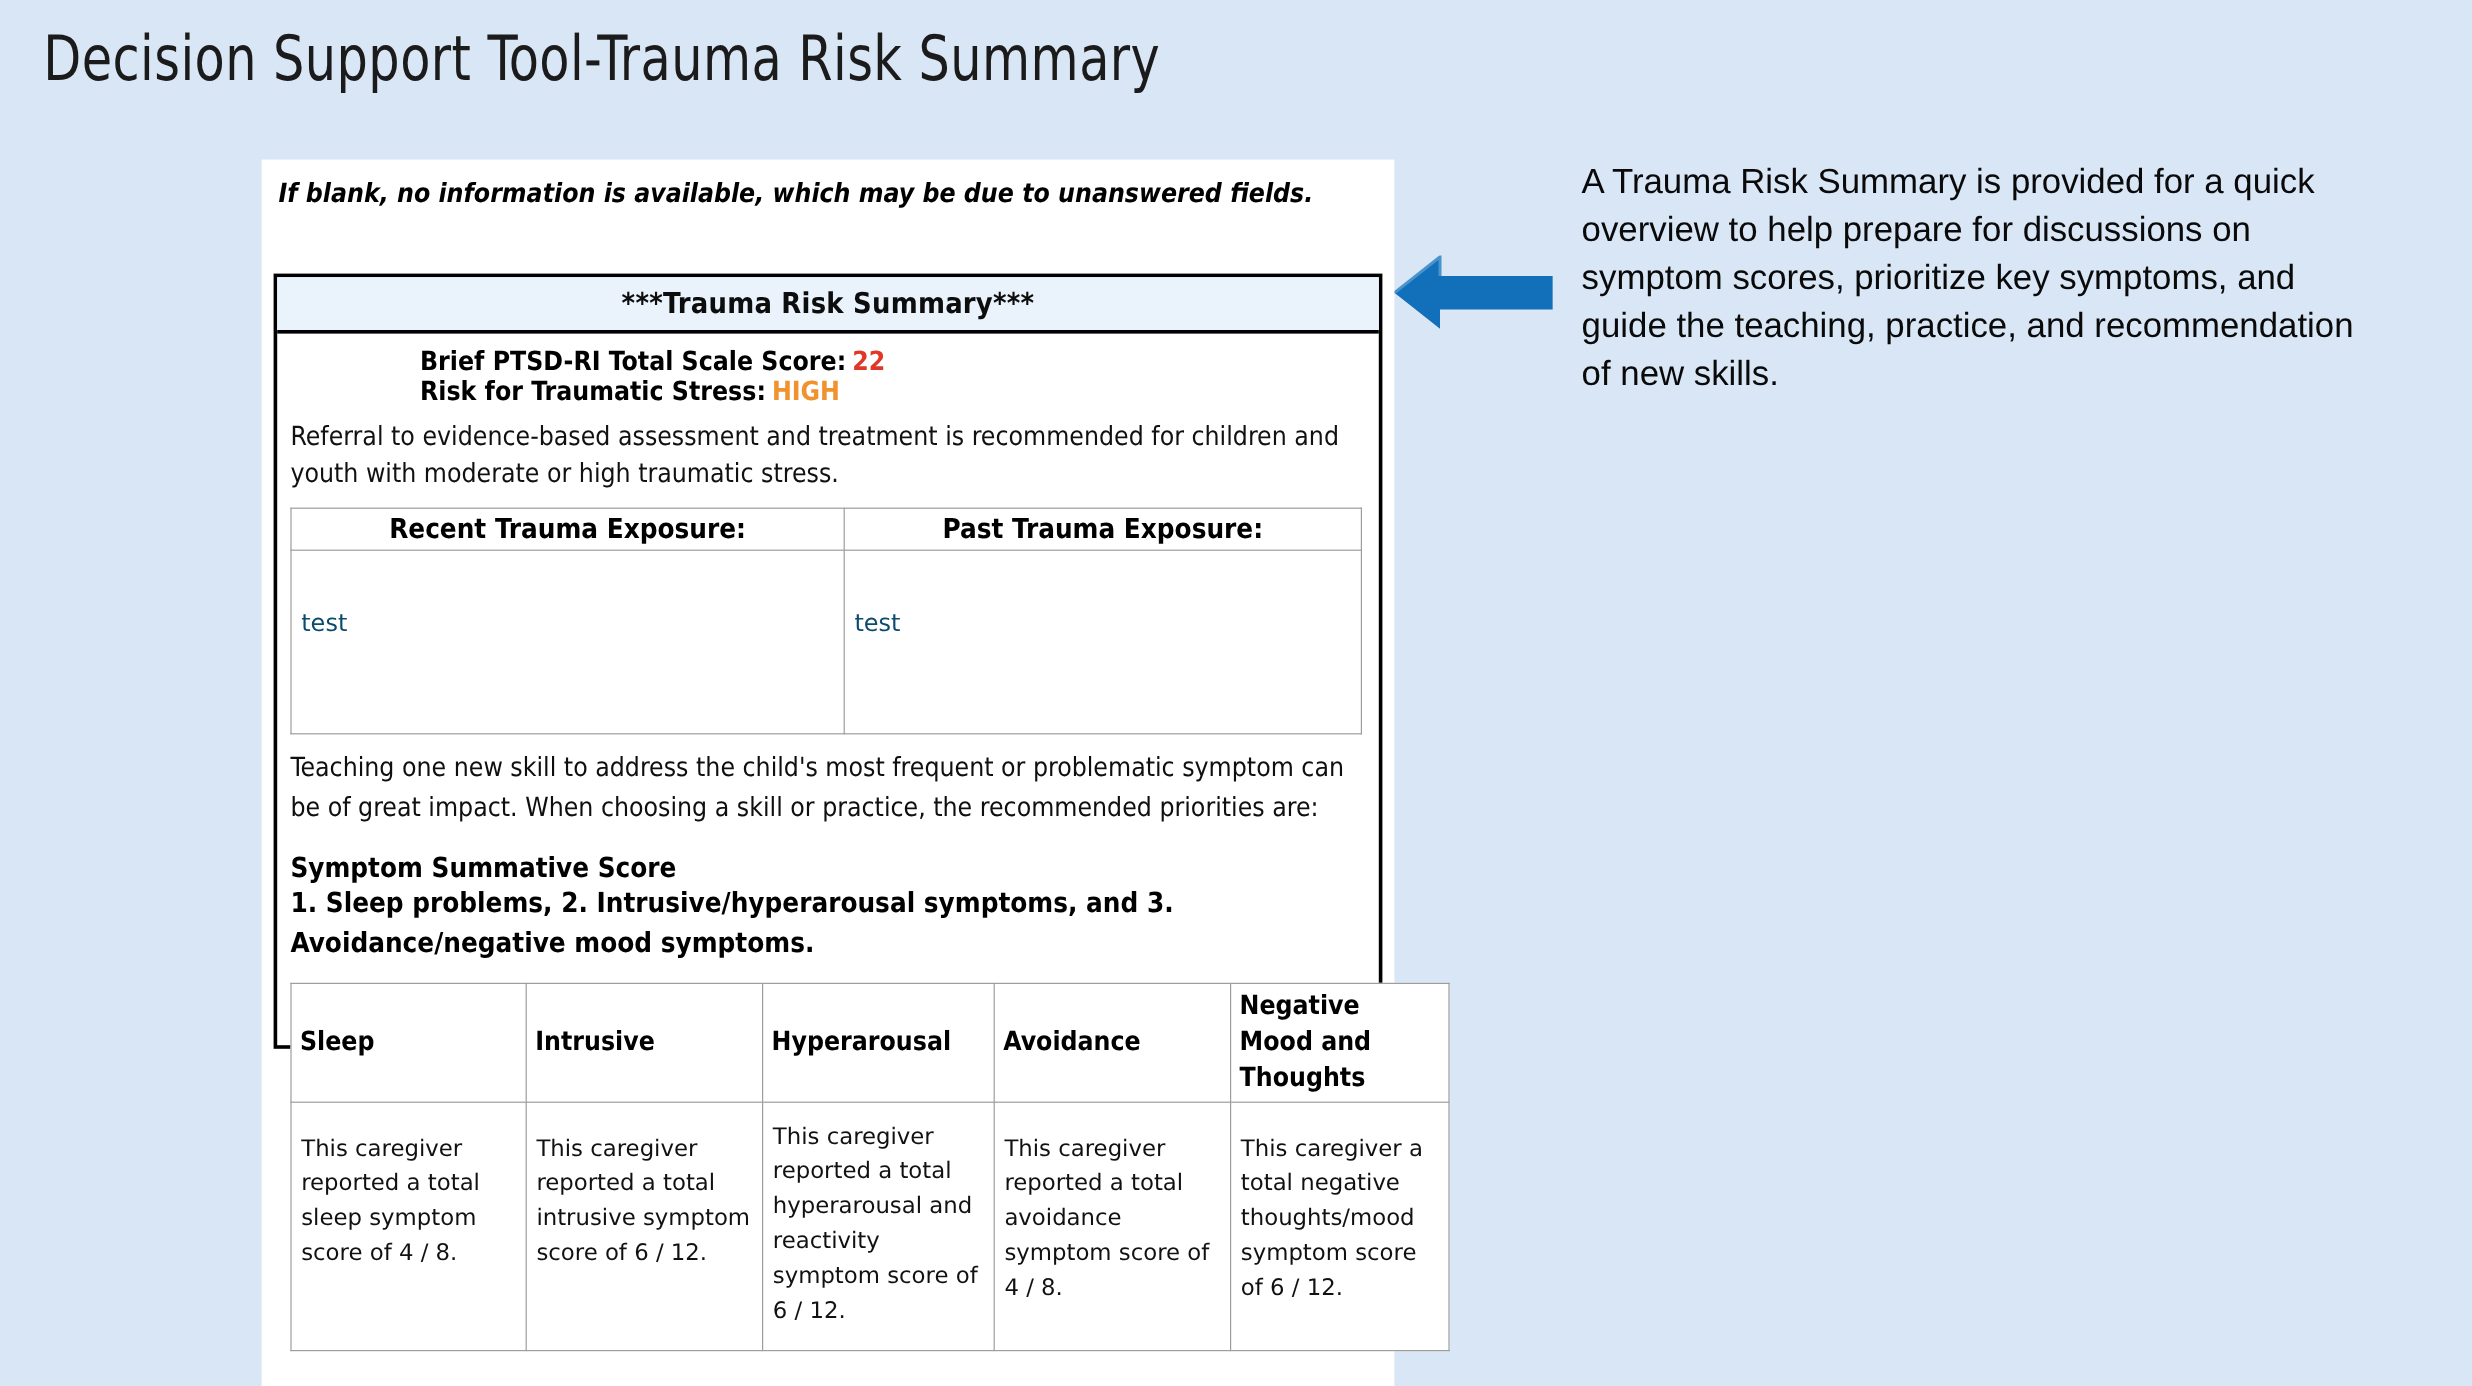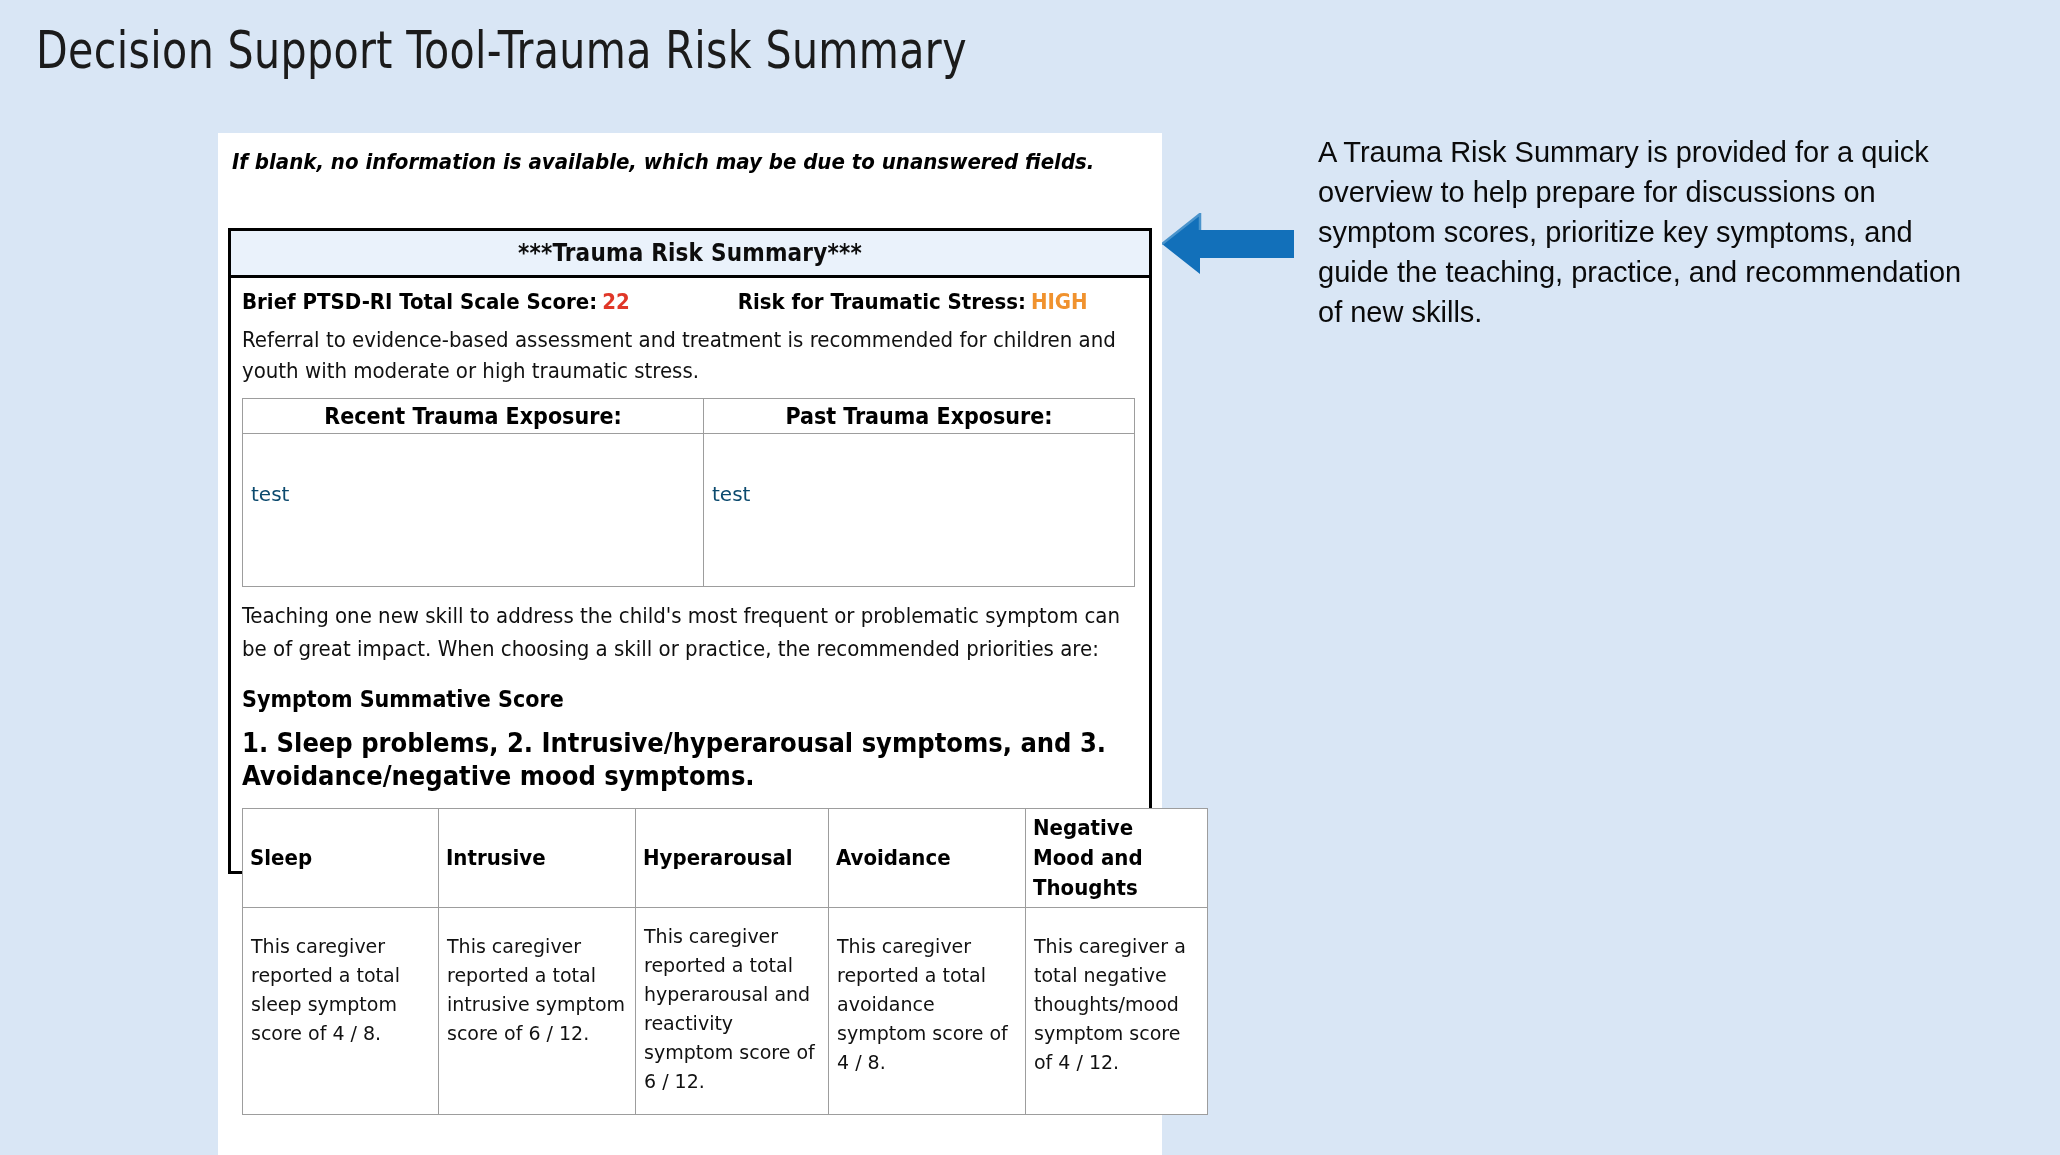--- a/index.html
+++ b/index.html
@@ -91,20 +91,21 @@
 
   .score-row {
     display: flex;
     align-items: baseline;
     margin-top: 11px;
     font-family: "DejaVu Sans Condensed", "Liberation Sans Narrow", "Liberation Sans", sans-serif;
     font-stretch: condensed;
     font-weight: bold;
     font-size: 22px;
     color: #000;
+    flex-direction: column;
   }
   .score-left { white-space: nowrap; }
   .score-right { white-space: nowrap; margin-left: 108px; }
   .score-value-red { color: #e03728; margin-left: 5px; }
   .score-value-orange { color: #f0922e; margin-left: 5px; }
 
   #referral-note {
     margin-top: 10px;
     font-family: "DejaVu Sans Condensed", "Liberation Sans Narrow", "Liberation Sans", sans-serif;
     font-stretch: condensed;
@@ -158,26 +159,25 @@
   #symptom-intro {
     margin-top: 12px;
     width: 880px;
     font-family: "DejaVu Sans Condensed", "Liberation Sans Narrow", "Liberation Sans", sans-serif;
     font-stretch: condensed;
     font-size: 22px;
     line-height: 33px;
     color: #0f0f0f;
   }
   #symptom-priorities {
-    margin-top: 14px;
     width: 880px;
     font-family: "DejaVu Sans Condensed", "Liberation Sans Narrow", "Liberation Sans", sans-serif;
     font-stretch: condensed;
     font-weight: bold;
-    font-size: 27px;
+    font-size: 23px;
     line-height: 33px;
     color: #000;
   }
 
   
   #symptom-table {
     margin-top: 16px;
   }
   #symptom-table th {
     height: 98px;
@@ -277,21 +277,21 @@
             <th style="width:182px">Avoidance</th>
             <th style="width:167px">Negative Mood and Thoughts</th>
           </tr>
         </thead>
         <tbody>
           <tr>
             <td class="pad-more">This caregiver reported a total sleep symptom score of  4 / 8.</td>
             <td class="pad-more">This caregiver reported a total intrusive symptom score of  6 / 12.</td>
             <td>This caregiver reported a total hyperarousal and reactivity symptom score of  6 / 12.</td>
             <td class="pad-more">This caregiver reported a total avoidance symptom score of  4 / 8.</td>
-            <td class="pad-more">This caregiver a total negative thoughts/mood symptom score of 4 / 12.</td>
+            <td class="pad-more">This caregiver a total negative thoughts/mood symptom score of 6 / 12.</td>
           </tr>
         </tbody>
       </table>
 
     </div>
   </div>
 </div>
 
 <svg id="callout-arrow" viewBox="0 0 132 62">
   <polygon points="0,31 38,1 38,17 132,17 132,45 38,45 38,61" fill="#1270ba"></polygon>

